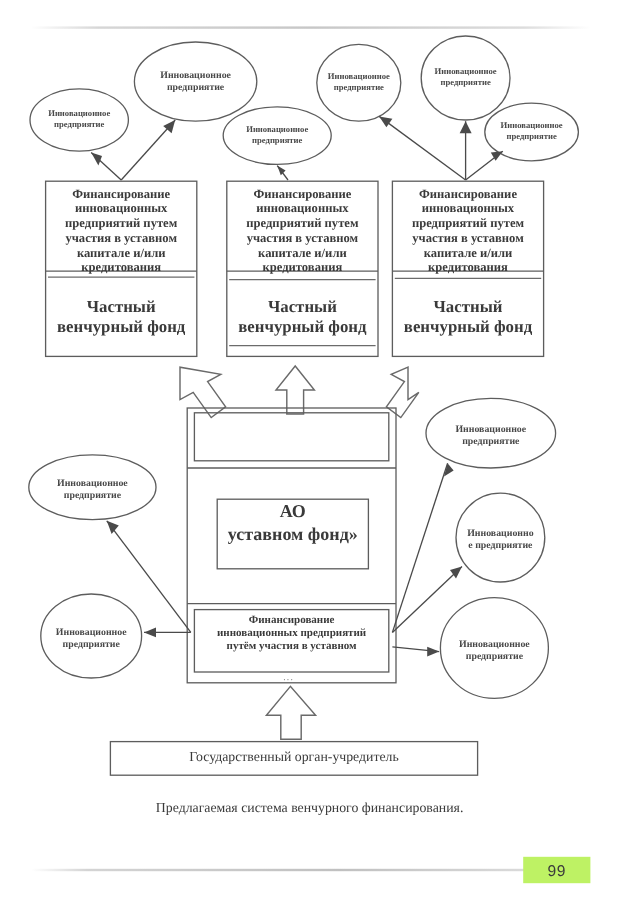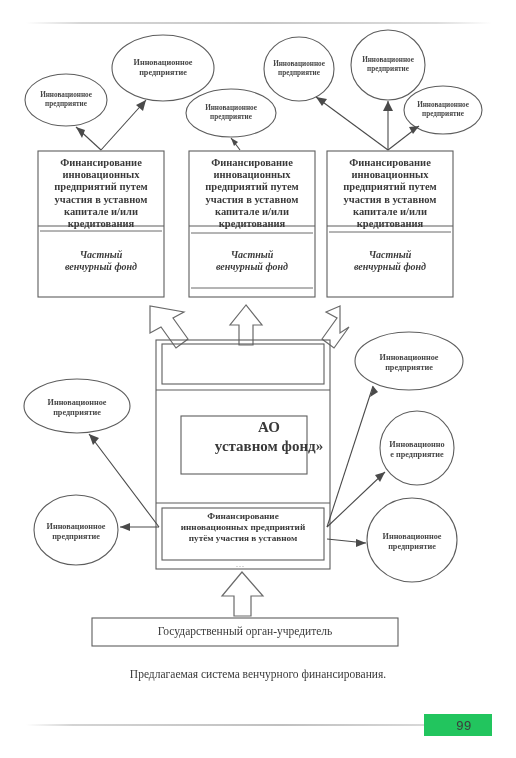--- a/index.html
+++ b/index.html
@@ -39,29 +39,28 @@
     height: 2px;
     background: linear-gradient(90deg, #ffffff 0%, #cfcfcf 10%, #b9b9b9 55%, #d9d9d9 92%, #ffffff 100%);
     opacity: .9;
   }
   .page-number {
     position: absolute;
     right: 24px;
     top: 714px;
     width: 56px;
     height: 22px;
-    background: #22c55e;
+    background: #bef264;
     color: #3b3b3b;
     font-family: "Liberation Sans", sans-serif;
     font-size: 13px;
     display: flex;
     align-items: center;
     justify-content: center;
     letter-spacing: .5px;
-    padding-left: 12px;
   }
 
   
   svg.layer {
     position: absolute;
     left: 0;
     top: 0;
     width: 516px;
     height: 758px;
   }
@@ -98,43 +97,41 @@
     line-height: 1.12;
     color: #3a3a3a;
   }
   .fund-fin {
     font-weight: bold;
     font-size: 10.5px;
     line-height: 1.16;
   }
   .fund-name {
     font-weight: bold;
-    font-size: 10px;
-    line-height: 1.2;
-    font-style: italic;
+    font-size: 14px;
+    line-height: 1.2;
   }
   .ell-label {
     font-size: 7.2px;
     font-weight: bold;
     line-height: 1.25;
     color: #484848;
   }
   .ell-label.big {
     font-size: 8.2px;
   }
   .center-top-label {
     font-weight: bold;
     font-size: 9.4px;
     line-height: 1.2;
   }
   .center-ao {
     font-weight: bold;
     font-size: 15px;
     line-height: 1.25;
-    padding-left: 25px;
   }
   .center-fin {
     font-weight: bold;
     font-size: 9.2px;
     line-height: 1.2;
   }
   .gov-label {
     font-size: 11.5px;
     line-height: 1.2;
     font-weight: normal;

